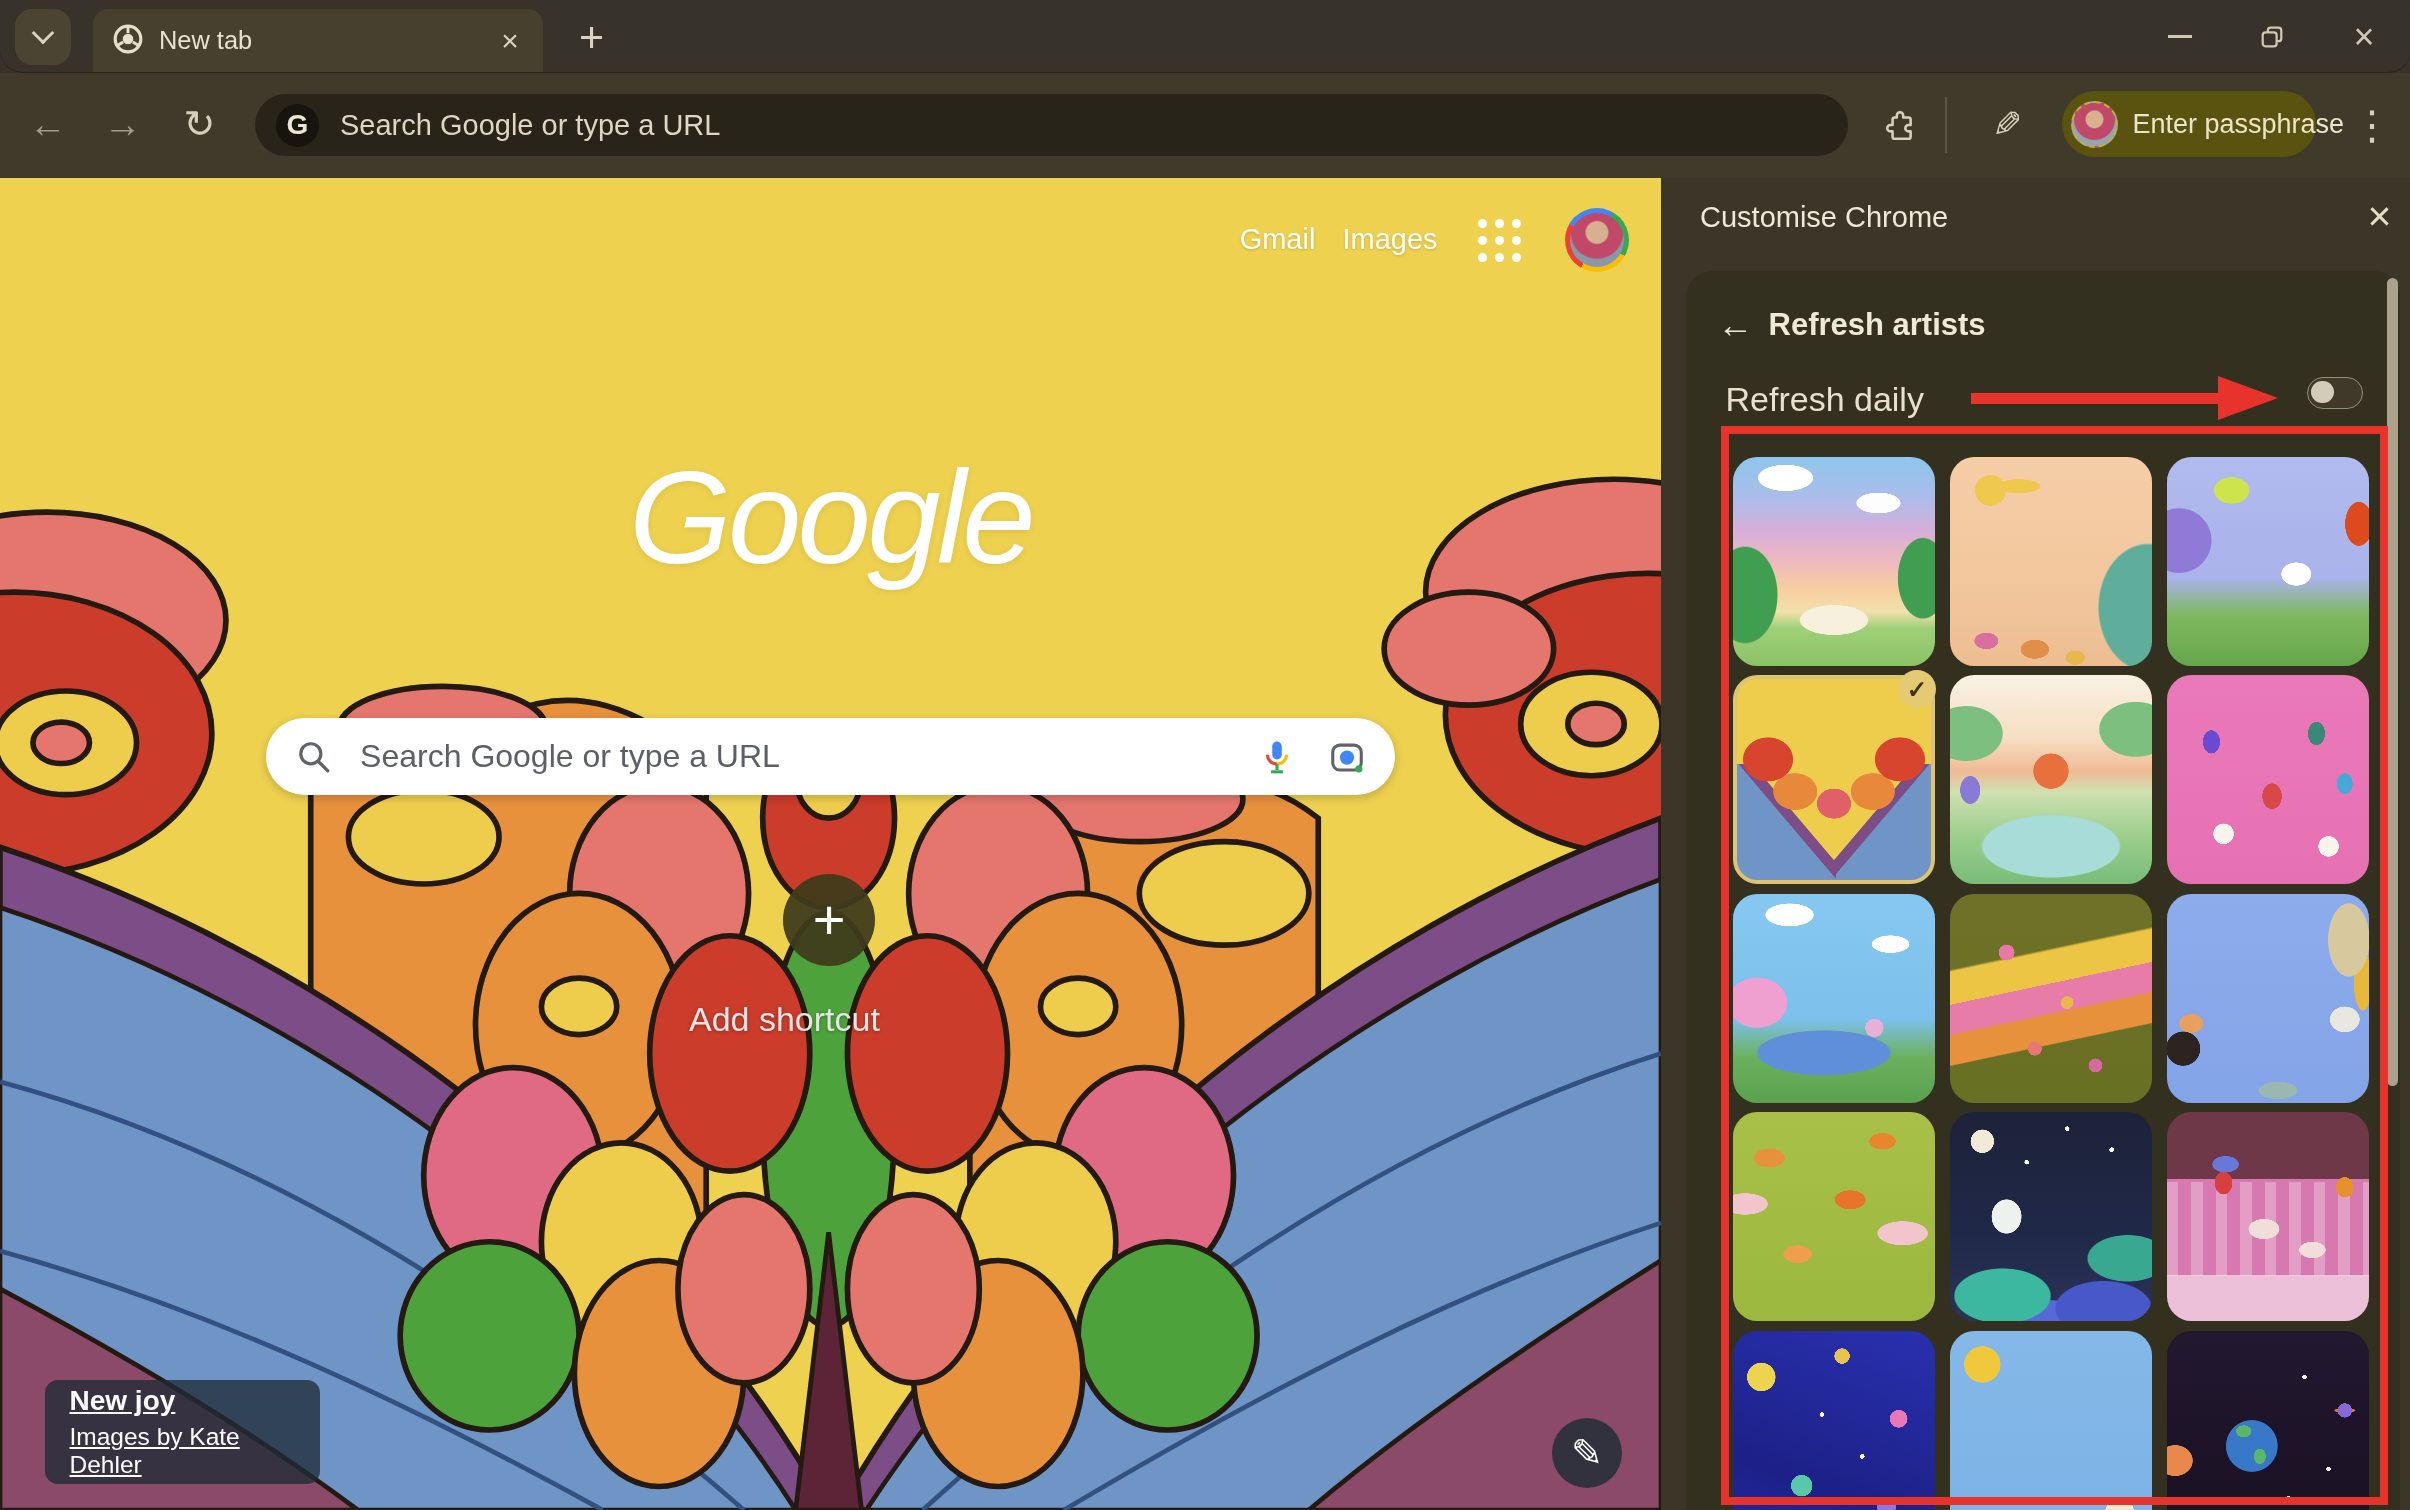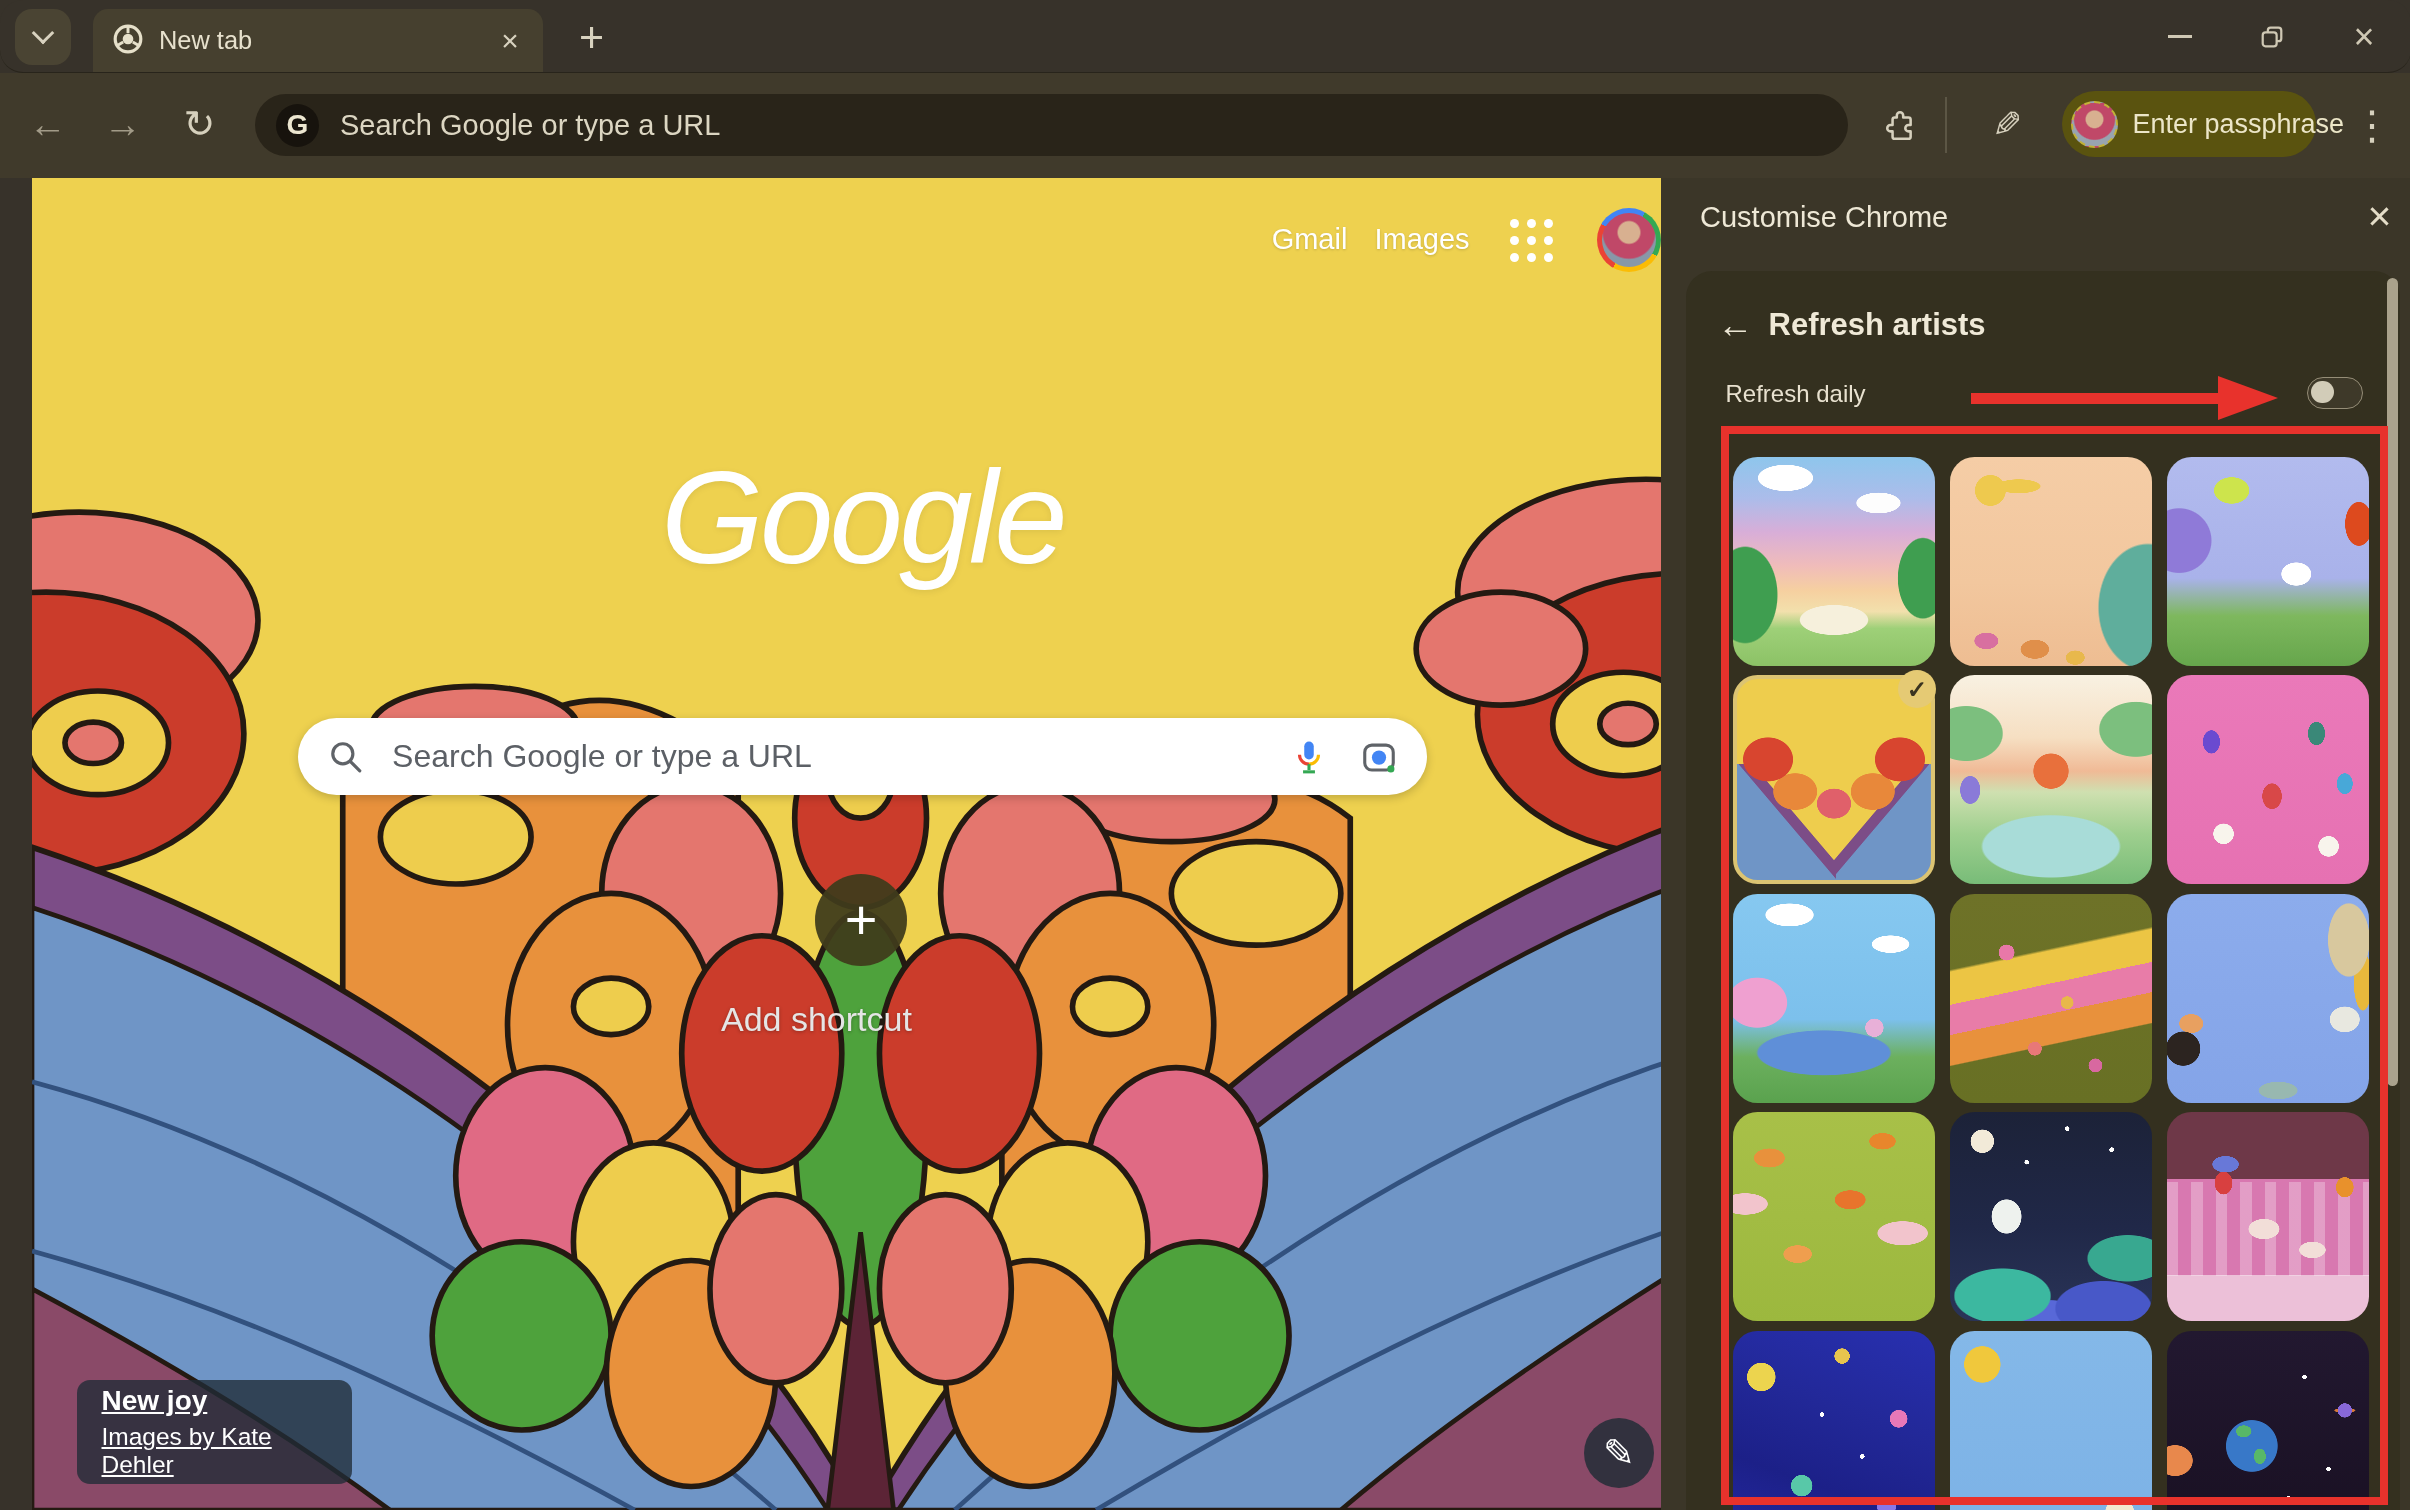--- a/index.html
+++ b/index.html
@@ -38,21 +38,21 @@
   .tb-divider { position:absolute; left:1945px; top:23.5px; width:1.9px; height:56px; background:#5c5645; }
   .pencil-glyph { font-size:36px; color:#d6d0bd; transform:scaleX(-1); }
   .passphrase { position:absolute; left:2062px; top:18px; width:254px; height:66px; border-radius:33px;
                 background:#5a530f; display:flex; align-items:center; gap:14px; padding:0 19px 0 9.4px; }
   .pp-avatar { width:47px; height:47px; border-radius:50%; border:2.8px dashed #c2b238; flex:none;
                background:radial-gradient(circle at 50% 38%, #d8b090 0 24%, #c04868 28% 58%, #98a4b0 62% 100%); }
   .pp-label { color:#ece6c8; font-size:27px; white-space:nowrap; }
   .menu-glyph { font-size:40px; color:#d6d0bd; }
 
   
-  #content { position:absolute; left:0; top:178px; width:1661px; height:1332px; overflow:hidden;margin-left:32px; }
+  #content { position:absolute; left:0; top:178px; width:1661px; height:1332px; overflow:hidden; }
   #artwork { position:absolute; left:0; top:0; width:1661px; height:1332px; }
   .quicklink { position:absolute; top:41px; height:41px; color:#fff; font-size:29px; line-height:41px;
                text-shadow:0 0.9px 2.8px rgba(0,0,0,.18); }
   .apps-btn { position:absolute; left:1469px; top:32px; width:60px; height:60px; display:grid; place-items:center; }
   .dots-ico { position:relative; width:43px; height:43px; }
   .dots-ico::before { content:""; position:absolute; left:0; top:0; width:9.4px; height:9.4px; border-radius:50%;
       background:#fff; box-shadow:17px 0 #fff,34px 0 #fff,0 17px #fff,17px 17px #fff,34px 17px #fff,
                  0 34px #fff,17px 34px #fff,34px 34px #fff; }
   .avatar-btn { position:absolute; left:1565px; top:30px; width:64px; height:64px; border-radius:50%;
       background:conic-gradient(from 210deg, #ea4335 0 90deg, #4285f4 90deg 180deg, #34a853 180deg 270deg, #fbbc04 270deg 360deg); }
@@ -81,21 +81,21 @@
   
   #panel { position:absolute; left:1661px; top:178px; width:750px; height:1332px; background:#3b3628;text-decoration:underline; }
   .panel-title { position:absolute; left:39px; top:22.6px; font-size:29px; color:#eee8d6; }
   .panel-close { position:absolute; left:691px; top:11.3px; width:55px; height:55px; color:#e4ddc8;
                  font-size:41px; font-weight:300; line-height:1; }
   .card { position:absolute; left:24.5px; top:93px; width:714px; height:1239px; background:#34301f;
           border-radius:26px 26px 0 0; }
   .back-btn { position:absolute; left:24.5px; top:28px; width:51px; height:51px; color:#ece6d4;
               font-size:36px; line-height:51px; }
   .section-title { position:absolute; left:83px; top:36px; font-size:31px; font-weight:600; color:#efe9d7; }
-  .refresh-label { position:absolute; left:40px; top:109px; font-size:24px; color:#e8e1cf; }
+  .refresh-label { position:absolute; left:40px; top:109px; font-size:34px; color:#e8e1cf; }
   .switch { position:absolute; left:621px; top:106px; width:56px; height:32px; border-radius:16px;
             background:#3e3929; border:1.9px solid #958d77; }
   .knob { position:absolute; left:3.8px; top:2.8px; width:22.6px; height:22.6px; border-radius:50%;
           background:#d2ccb8; transition:transform .1s; }
   .theme-grid { position:absolute; left:47px; top:186px; width:635px; display:grid;
                 grid-template-columns:repeat(3,202px); column-gap:15px; row-gap:9.4px; grid-auto-rows:209px; }
   .thumb { position:relative; width:202px; height:209px; border-radius:24.5px; }
   .thumb.selected { border:4.7px solid #dcc472; }
   .check-badge { position:absolute; right:-5.6px; top:-9.4px; width:38px; height:38px; border-radius:50%;
                  background:#e5ca74; color:#3a3420; font-size:24.5px; font-weight:bold;

